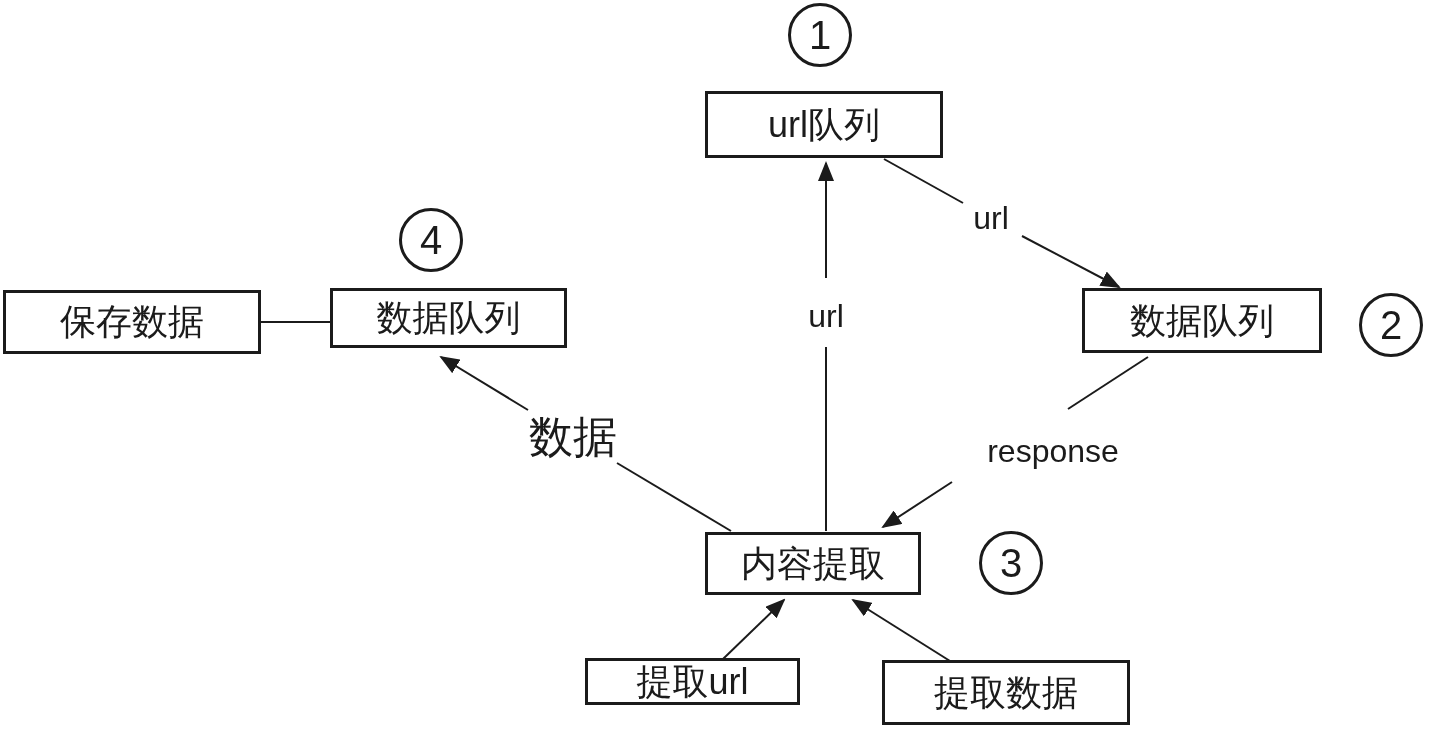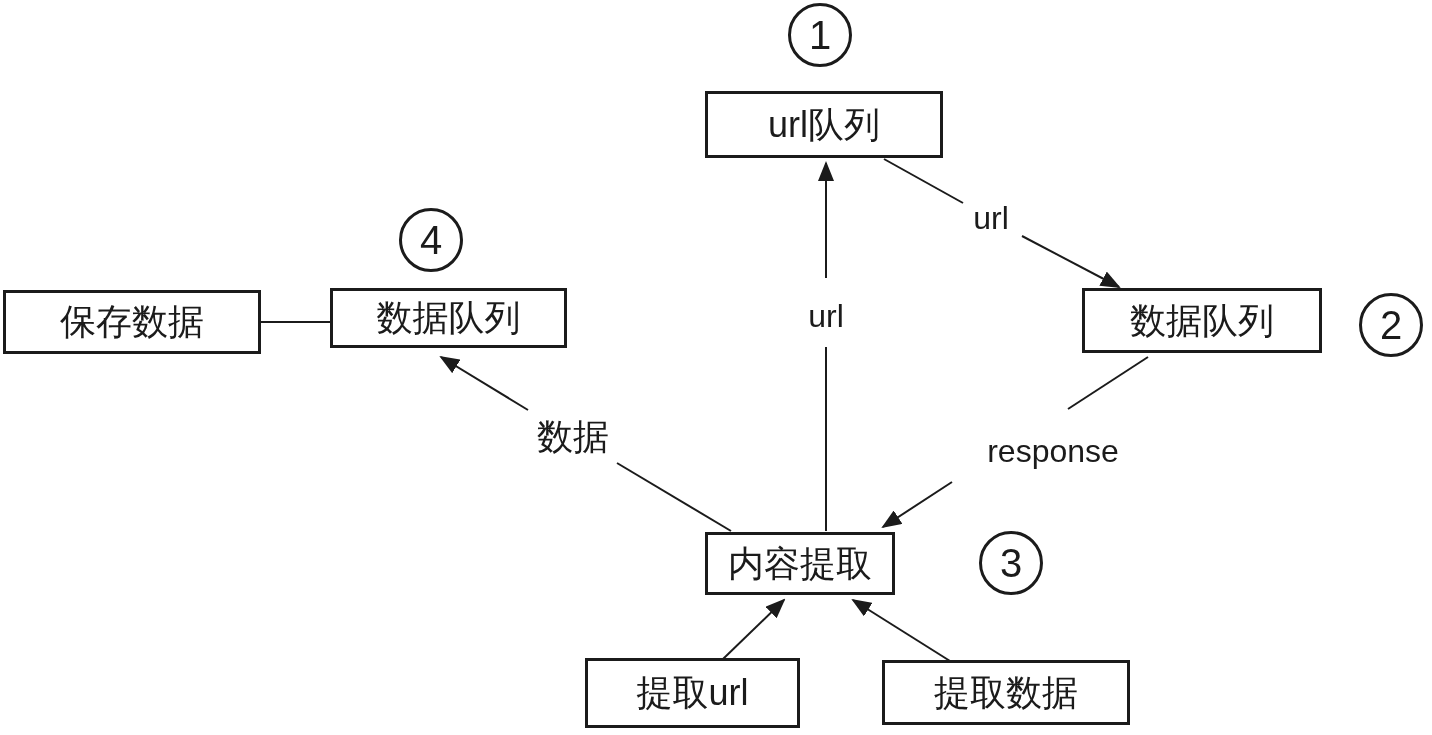--- a/index.html
+++ b/index.html
@@ -56,21 +56,21 @@
   .edge-label {
     position: absolute;
     transform: translate(-50%, -50%);
     font-size: 32px;
     line-height: 1;
     white-space: nowrap;
     background: #ffffff;
     padding: 2px 4px;
   }
   .edge-label.cjk {
-    font-size: 36px;
+    font-size: 44px;
   }
 </style>
 </head>
 <body>
 
 <div id="canvas">
 
   <svg id="edges" viewBox="0 0 1432 735" xmlns="http://www.w3.org/2000/svg">
     <defs>
       <marker id="arrowhead" viewBox="0 0 10 8" refX="9" refY="4" markerWidth="10" markerHeight="8" orient="auto-start-reverse" markerUnits="strokeWidth">
@@ -94,27 +94,27 @@
 
     <line x1="723" y1="659" x2="784" y2="600" marker-end="url(#arrowhead)"></line>
 
     <line x1="950" y1="661" x2="853" y2="600" marker-end="url(#arrowhead)"></line>
   </svg>
 
   <div class="node" style="left:705px; top:91px; width:238px; height:67px;">url队列</div>
 
   <div class="node" style="left:1082px; top:288px; width:240px; height:65px;">数据队列</div>
 
-  <div class="node" style="left:705px; top:532px; width:190px; height:63px;">内容提取</div>
+  <div class="node" style="left:705px; top:532px; width:216px; height:63px;">内容提取</div>
 
   <div class="node" style="left:330px; top:288px; width:237px; height:60px;">数据队列</div>
 
   <div class="node" style="left:3px; top:290px; width:258px; height:64px;">保存数据</div>
 
-  <div class="node" style="left:585px; top:658px; width:215px; height:70px;">提取url</div>
+  <div class="node" style="left:585px; top:658px; width:215px; height:47px;">提取url</div>
 
   <div class="node" style="left:882px; top:660px; width:248px; height:65px;">提取数据</div>
 
   <div class="badge" style="left:788px; top:3px;">1</div>
 
   <div class="badge" style="left:1359px; top:293px;">2</div>
 
   <div class="badge" style="left:979px; top:531px;">3</div>
 
   <div class="badge" style="left:399px; top:208px;">4</div>

